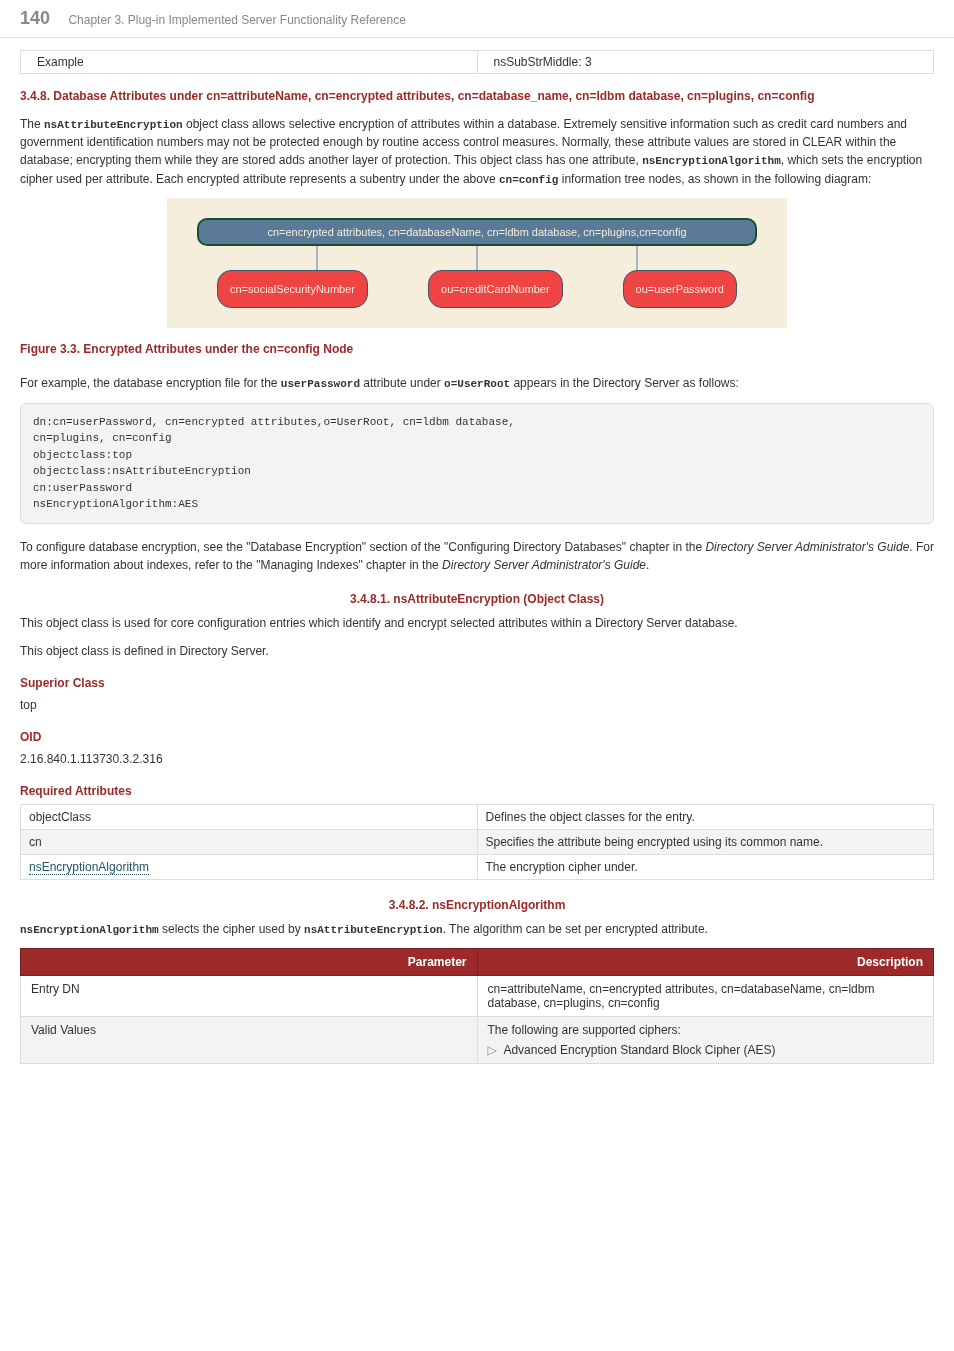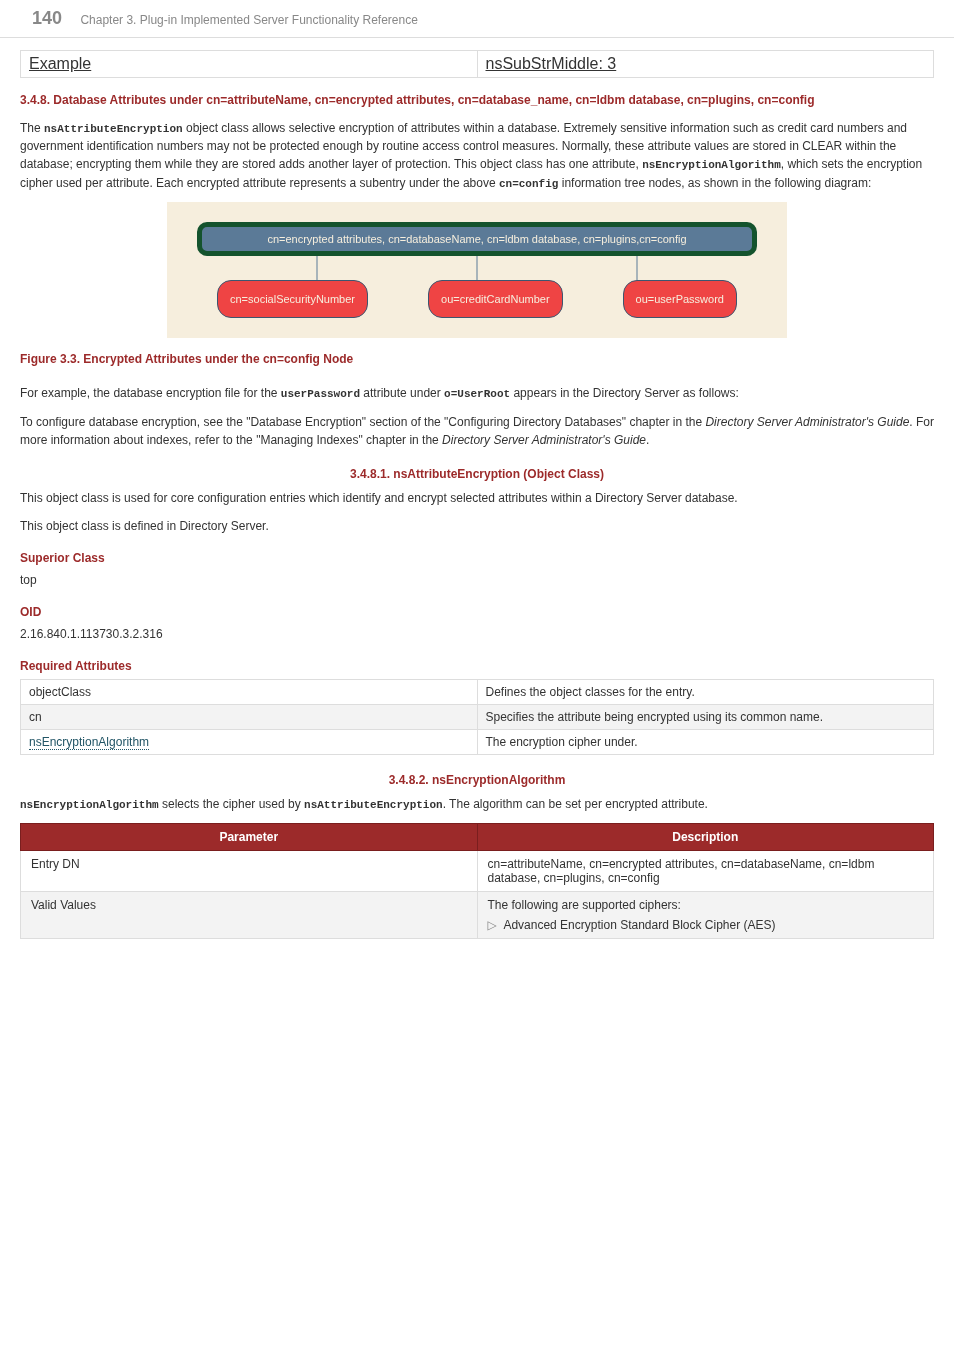--- a/index.html
+++ b/index.html
@@ -1,42 +1,42 @@
 <!DOCTYPE html>
 <html><head>
 <meta charset="utf-8">
 <style>
   * { box-sizing: border-box; margin: 0; padding: 0; }
   body { font-family: Arial, Helvetica, sans-serif; font-size: 12px; color: #333; background: #fff; width: 954px; margin: 0 auto; padding: 0; }
-  .header { border-bottom: 1px solid #ddd; padding: 8px 32px; }
+  .header { border-bottom: 1px solid #ddd; padding: 8px 20px; }
   .page-num { font-size: 18px; font-weight: bold; color: #888; display: inline-block; margin-right: 15px; }
   .chapter { font-size: 12px; color: #888; }
   .content { padding: 12px 20px 20px 20px; }
   .ex-table { width: 100%; border-collapse: collapse; margin-bottom: 14px; }
-  .ex-table td { border: 1px solid #ddd; padding: 4px 8px; font-size: 16px; text-decoration: underline; }
+  .ex-table td { border: 1px solid #ddd; padding: 4px 16px; font-size: 12px; }
   .section-h { color: #9c2a2a; font-weight: bold; font-size: 12px; margin: 14px 0 10px 0; line-height: 1.4; }
   .subsection-h { color: #9c2a2a; font-weight: bold; font-size: 12px; margin: 18px 0 8px 0; text-align: center; }
   .attr-h { color: #9c2a2a; font-weight: bold; font-size: 12px; margin: 16px 0 6px 0; }
   p { font-size: 12px; line-height: 1.5; margin-bottom: 10px; color: #333; }
   code.mono, .mono { font-family: "Courier New", monospace; font-weight: bold; font-size: 11px; }
   em { font-style: italic; }
   .diagram-wrap { display: flex; justify-content: center; margin: 10px 0 14px 0; }
   .diagram { background: #f6eedd; padding: 20px 30px; width: 620px; }
-  .diagram-top { background: #5b7a97; color: #f6eedd; border: 5px solid #14532d; border-radius: 10px; padding: 6px 14px; text-align: center; font-size: 11px; }
+  .diagram-top { background: #5b7a97; color: #f6eedd; border: 2px solid #14532d; border-radius: 10px; padding: 6px 14px; text-align: center; font-size: 11px; }
   .diagram-conn { height: 24px; position: relative; }
   .diagram-row { display: flex; justify-content: space-around; gap: 20px; }
   .diagram-pill { background: #ef4444; color: #f6eedd; border: 1px solid #3c5670; border-radius: 14px; padding: 12px 12px; font-size: 11px; white-space: nowrap; }
   .fig-caption { color: #9c2a2a; font-weight: bold; font-size: 12px; margin: 14px 0 18px 0; }
   .code-block { background: #f3f3f3; border: 1px solid #ddd; border-radius: 6px; padding: 10px 12px; font-family: "Courier New", monospace; font-size: 11px; line-height: 1.5; white-space: pre-wrap; margin: 8px 0 14px 0; color: #333; }
   .req-table { width: 100%; border-collapse: collapse; margin: 6px 16px 14px 0; }
   .req-table td { border: 1px solid #ddd; padding: 5px 8px; font-size: 12px; vertical-align: top; }
   .req-table tr:nth-child(even) td { background: #f3f3f3; }
   .link-dotted { color: #256; border-bottom: 1px dotted #256; text-decoration: none; }
   .param-table { width: 100%; border-collapse: collapse; margin: 10px 0; }
-  .param-table th { background: #9c2a2a; color: #fff; font-weight: bold; text-align: center; padding: 6px 10px; font-size: 12px; border: 1px solid #7a1e1e; }
+  .param-table th { background: #9c2a2a; color: #fff; font-weight: bold; text-align: right; padding: 6px 10px; font-size: 12px; border: 1px solid #7a1e1e; }
   .param-table td { border: 1px solid #ddd; padding: 6px 10px; font-size: 12px; vertical-align: top; }
   .param-table tr:nth-child(odd) td { background: #f3f3f3; }
   .param-table tr:nth-child(even) td { background: #fff; }
   .bullet-line { margin-top: 6px; }
   .bullet-icon { color: #888; margin-right: 4px; }
   svg.conn-svg { width: 100%; height: 24px; }
 </style>
 </head>
 <body>
 
@@ -80,20 +80,26 @@
       </div>
     </div>
   </div>
 
   <div class="fig-caption">Figure 3.3. Encrypted Attributes under the cn=config Node</div>
 
   <p>
     <span>For example, the database encryption file for the </span><code class="mono">userPassword</code><span> attribute under </span><code class="mono">o=UserRoot</code><span> appears in the Directory Server as follows:</span>
   </p>
 
+  <div class="code-block">dn:cn=userPassword, cn=encrypted attributes,o=UserRoot, cn=ldbm database,
+cn=plugins, cn=config
+objectclass:top
+objectclass:nsAttributeEncryption
+cn:userPassword
+nsEncryptionAlgorithm:AES</div>
 
   <p>
     <span>To configure database encryption, see the "Database Encryption" section of the "Configuring Directory Databases" chapter in the </span><em>Directory Server Administrator's Guide</em><span>. For more information about indexes, refer to the "Managing Indexes" chapter in the </span><em>Directory Server Administrator's Guide</em><span>.</span>
   </p>
 
   <div class="subsection-h">3.4.8.1. nsAttributeEncryption (Object Class)</div>
   <p>This object class is used for core configuration entries which identify and encrypt selected attributes within a Directory Server database.</p>
   <p>This object class is defined in Directory Server.</p>
 
   <div class="attr-h">Superior Class</div>

